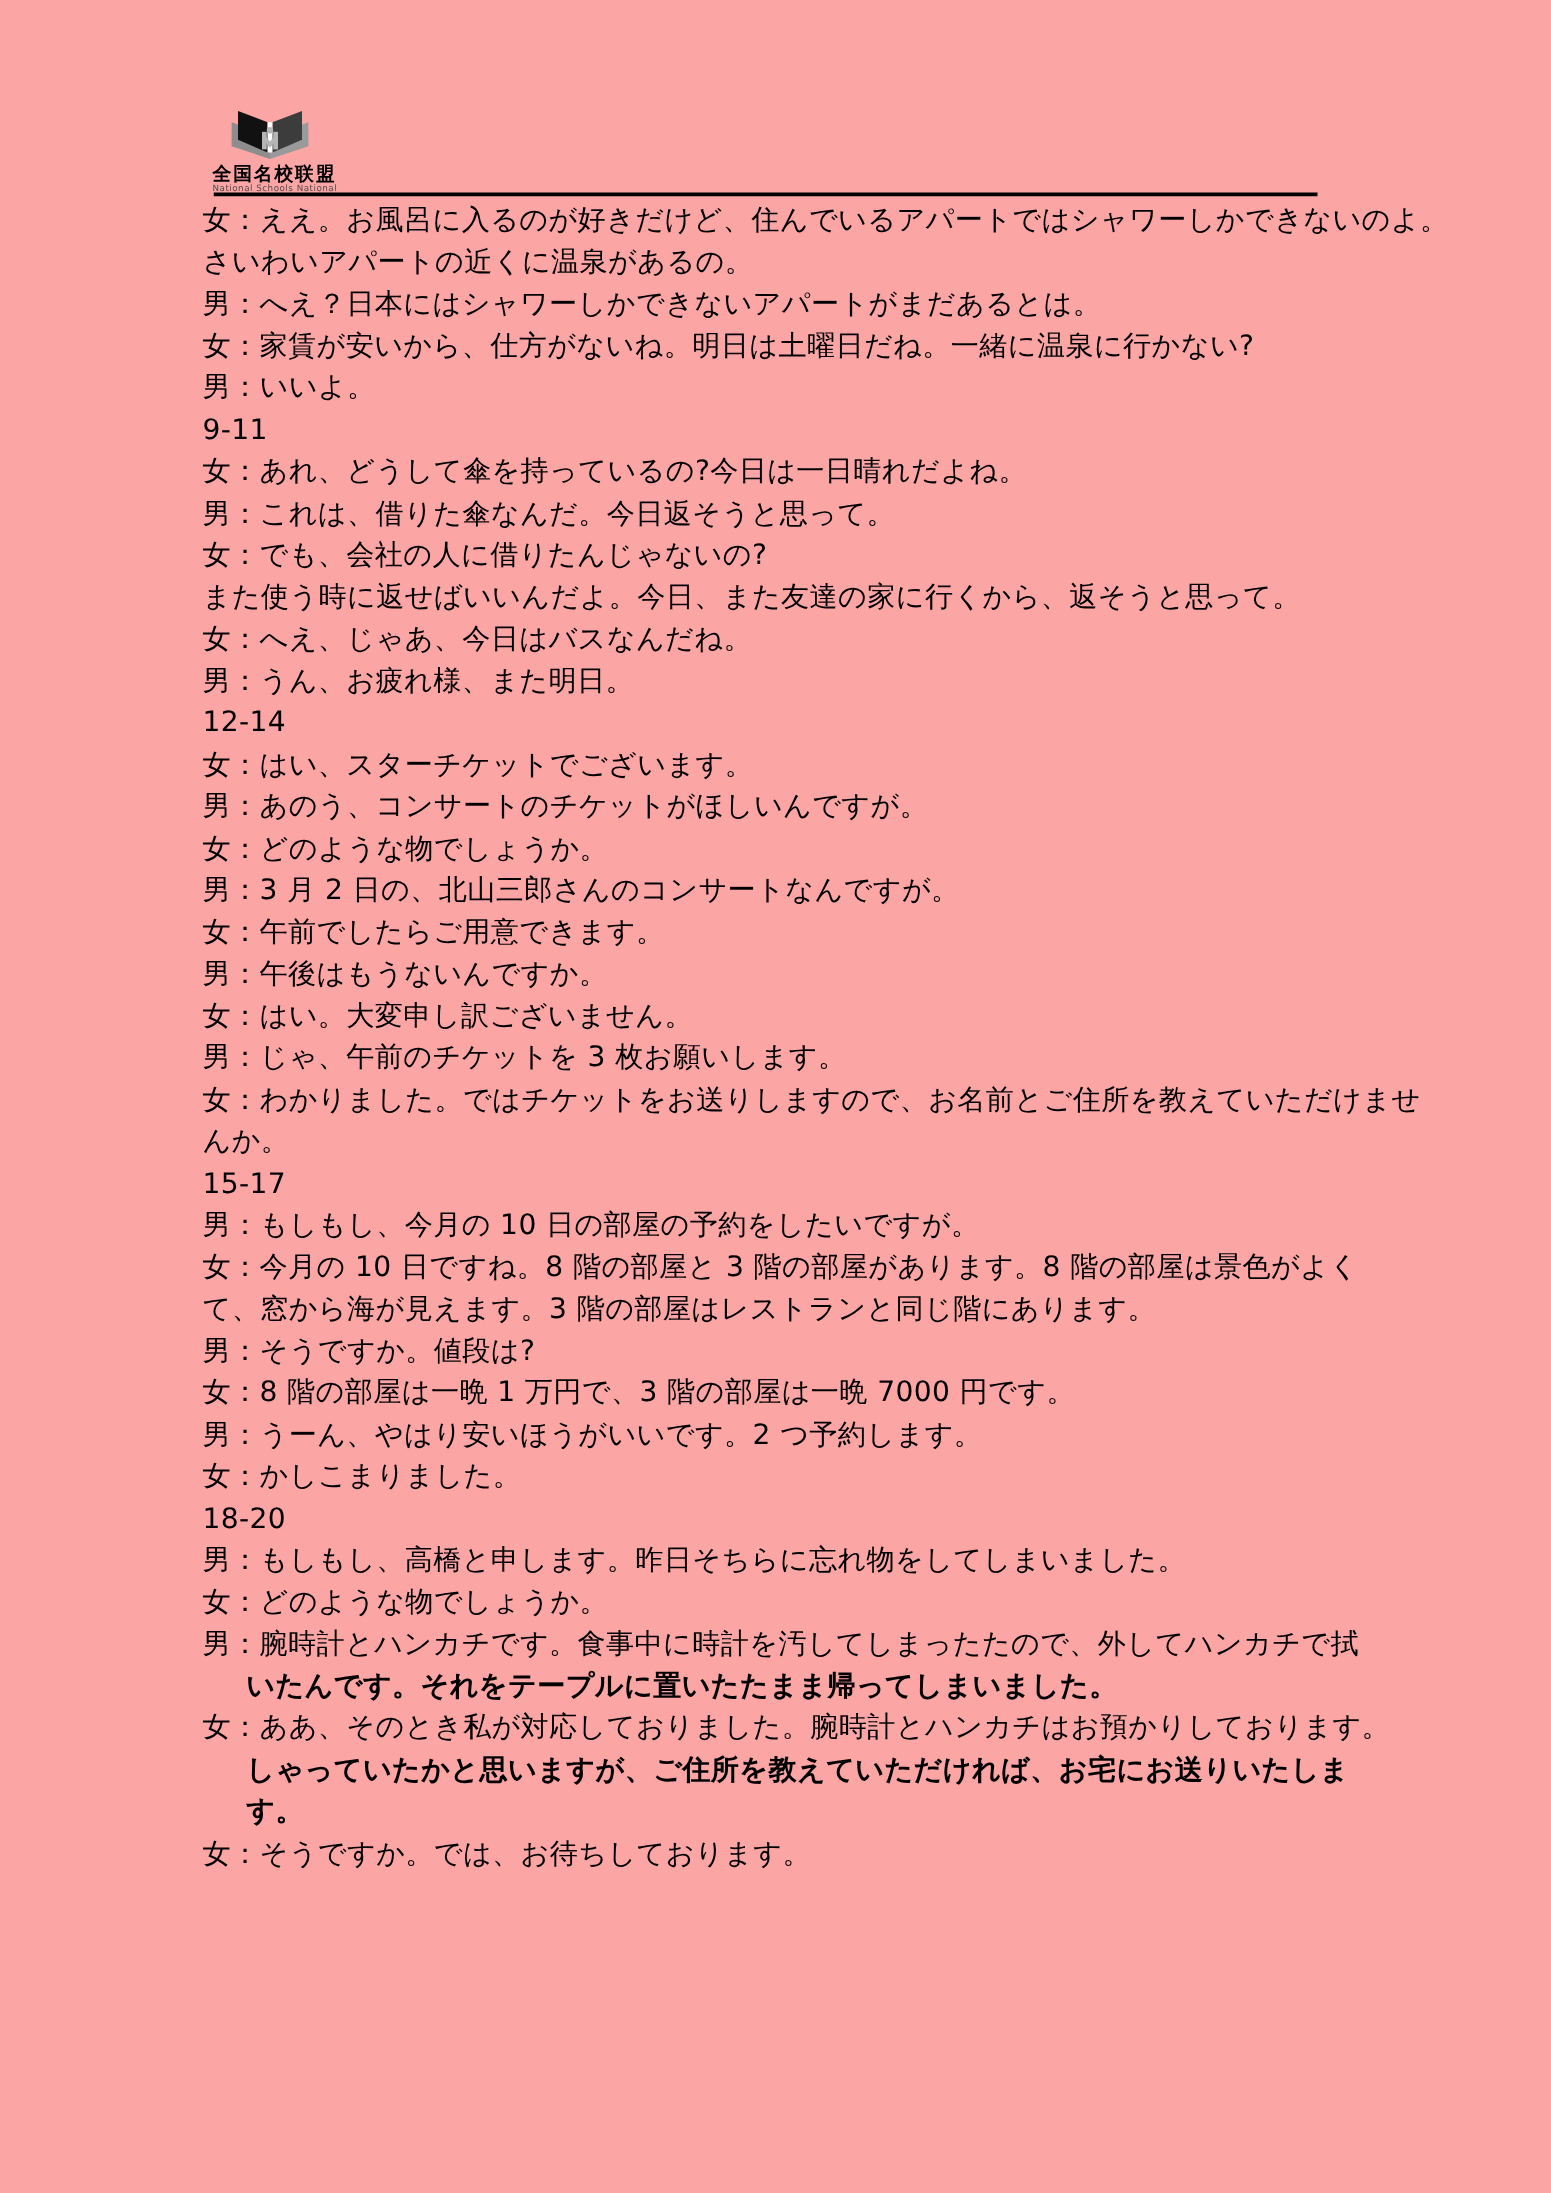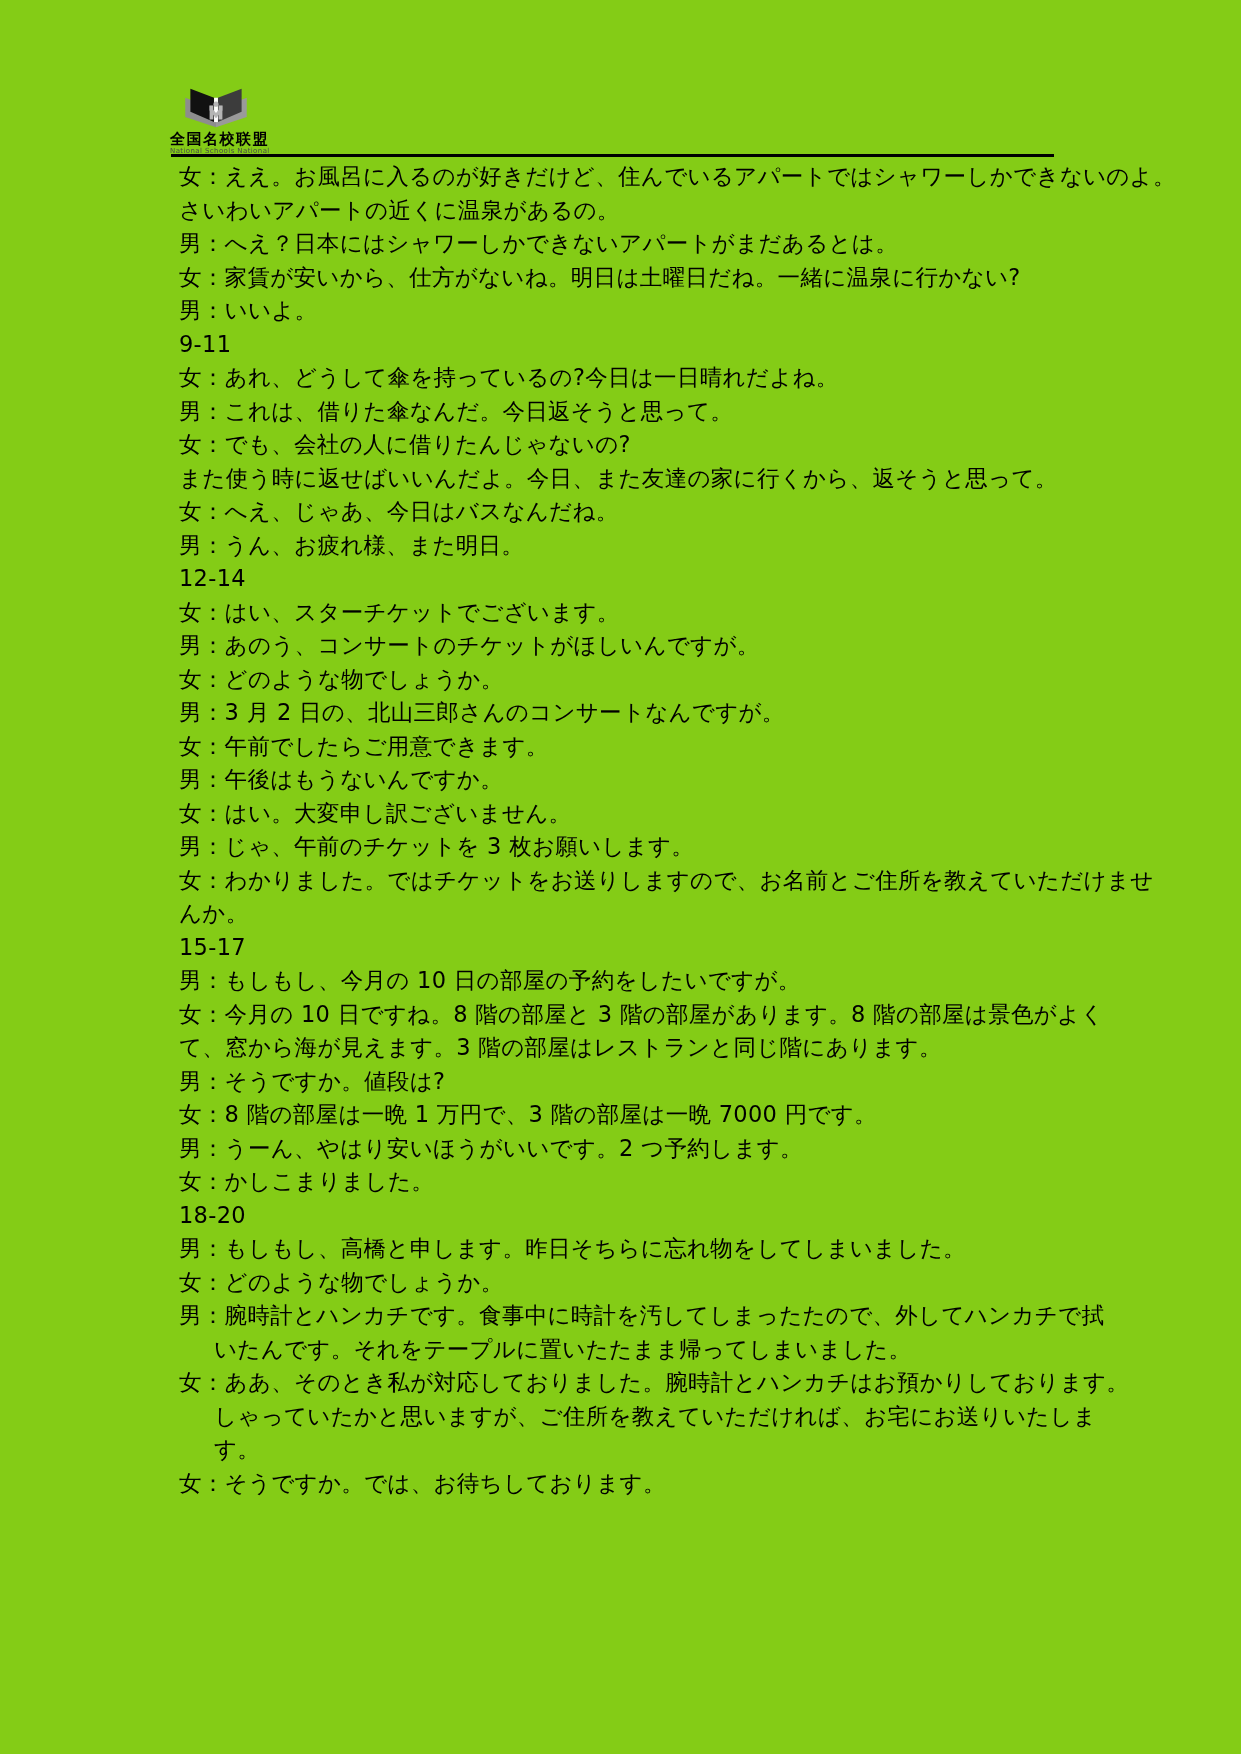--- a/index.html
+++ b/index.html
@@ -11,21 +11,21 @@
     width: 1241px;
     height: 1754px;
     font-family: "DejaVu Sans", "Liberation Sans", sans-serif;
     color: #000;
     position: relative;
     overflow: hidden;
   }
   .page {
     position: absolute;
     inset: 0;
-    background: #84cc16;
+    background: #fca5a5;
     padding-left: 33px;
   }
   .logo {
     position: absolute;
     left: 170px;
     top: 86px;
     width: 120px;
   }
   .logo-book {
     display: block;
@@ -53,33 +53,34 @@
     left: 171px;
     top: 154px;
     width: 883px;
     height: 0;
     border: none;
     border-top: 3px solid #000;
     margin: 0;
   }
   .transcript {
     position: absolute;
-    left: 179px;
+    left: 162px;
     top: 160px;
     width: 930px;
     font-size: 22.5px;
     line-height: 33.5px;
   }
   .line {
     height: 33.5px;
     white-space: nowrap;
     letter-spacing: 0.3px;
   }
   .line.indent {
     padding-left: 35px;
+    font-weight: bold;
   }
 </style>
 </head>
 <body>
 
 <div class="page">
 
   <div class="logo">
     <svg class="logo-book" viewBox="0 0 100 64" xmlns="http://www.w3.org/2000/svg" aria-hidden="true">
 

